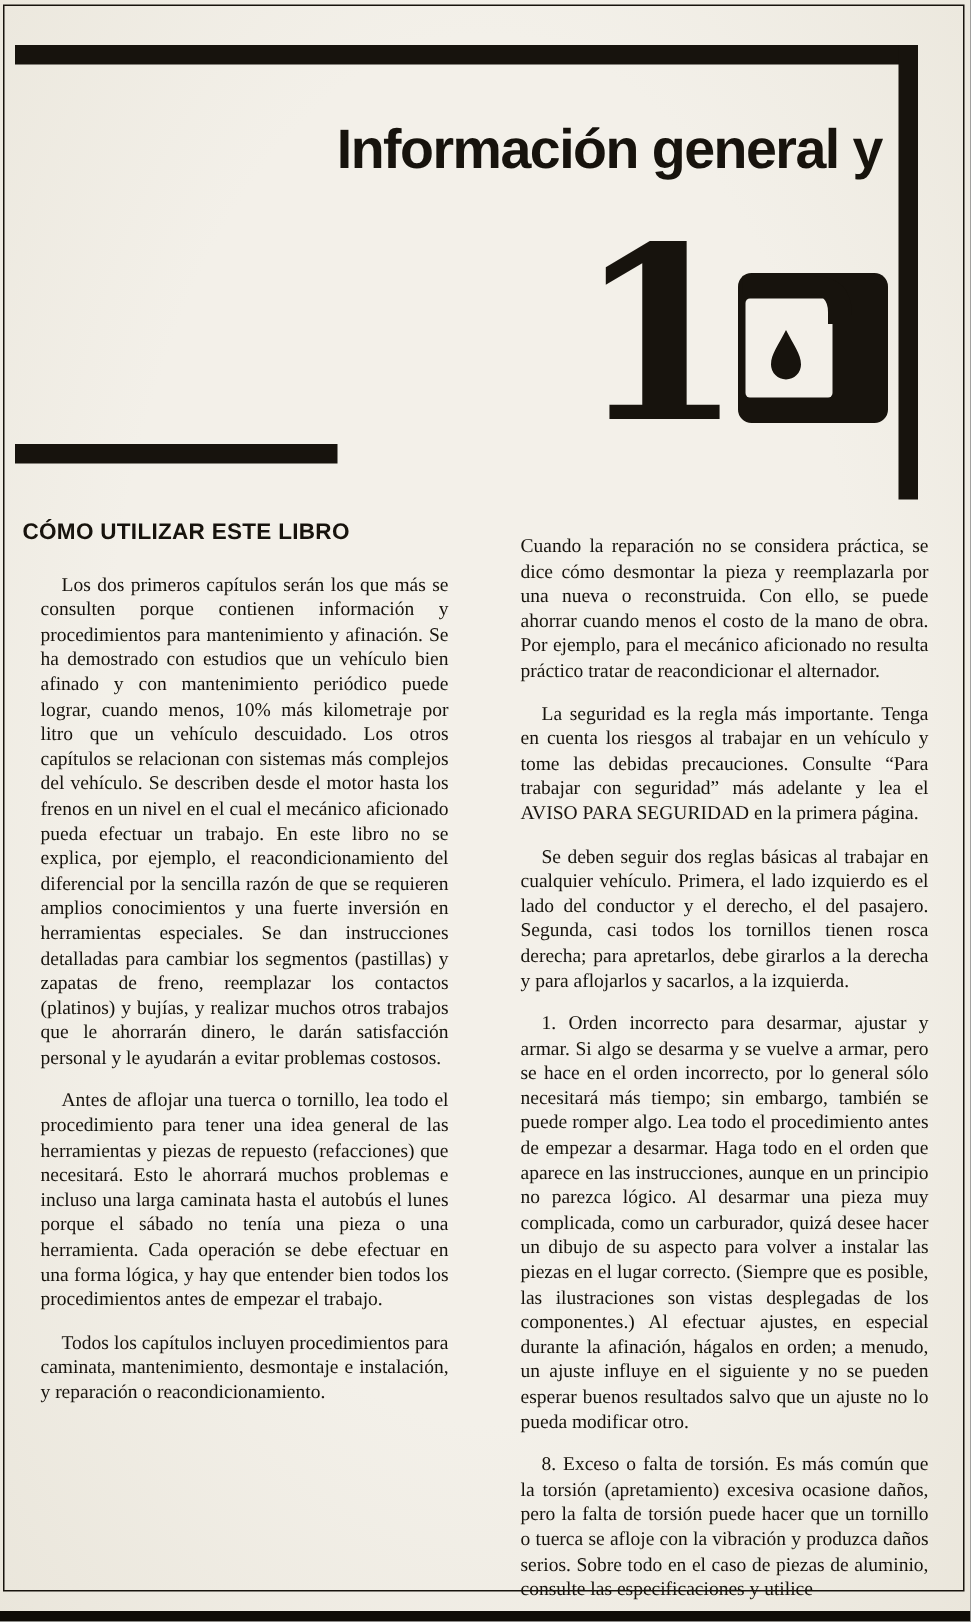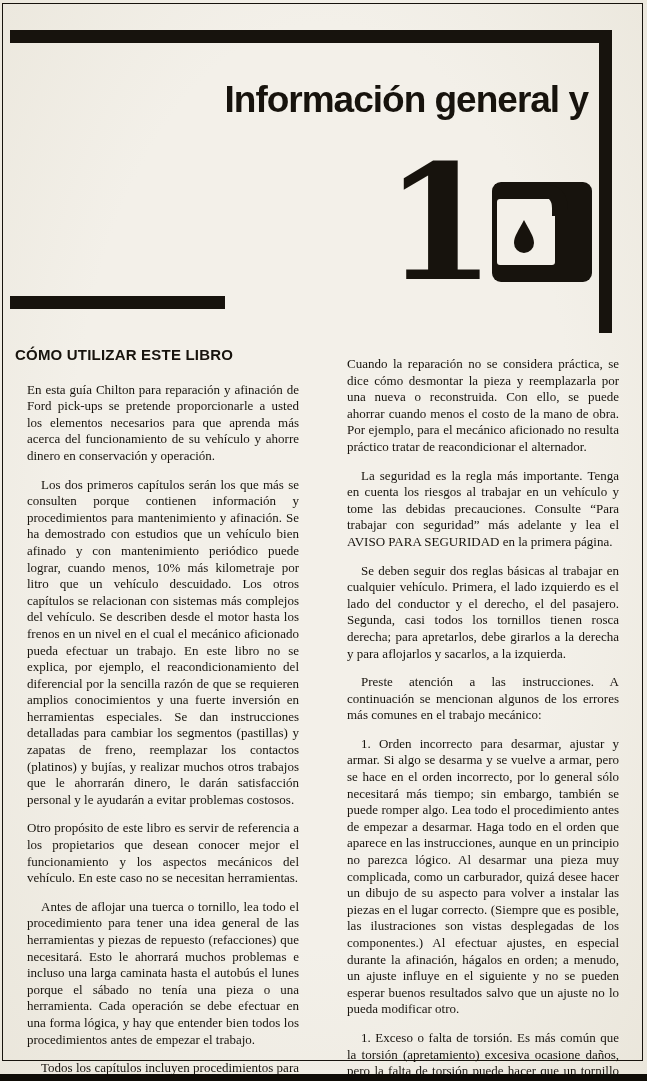--- a/index.html
+++ b/index.html
@@ -52,31 +52,28 @@
       <path d="M 97 2 L 50 2 Q 24 2 24 28 L 24 34 L 40 34 L 40 26 Q 40 14 52 14 L 97 14 Z" fill="#17130d" transform="translate(100,0) scale(-1,1)"></path>
       <path d="M 68 38 C 63 48 58 54 58 61 a 10 10 0 0 0 20 0 C 78 54 73 48 68 38 Z" fill="#17130d" transform="translate(100,0) scale(-1,1)"></path>
     </svg>
   </div>
 
   <div class="divider"></div>
 
   <div class="columns">
     <div class="col">
       <div class="heading">CÓMO UTILIZAR ESTE LIBRO</div>
-      <p>En esta guía Chilton para reparación y afinación de Ford pick-ups se pretende proporcionarle a usted los elementos necesarios para que aprenda más acerca del funcionamiento de su vehículo y ahorre dinero en conservación y operación.</p>
       <p class="ind">Los dos primeros capítulos serán los que más se consulten porque contienen información y procedimientos para mantenimiento y afinación. Se ha demostrado con estudios que un vehículo bien afinado y con mantenimiento periódico puede lograr, cuando menos, 10% más kilometraje por litro que un vehículo descuidado. Los otros capítulos se relacionan con sistemas más complejos del vehículo. Se describen desde el motor hasta los frenos en un nivel en el cual el mecánico aficionado pueda efectuar un trabajo. En este libro no se explica, por ejemplo, el reacondicionamiento del diferencial por la sencilla razón de que se requieren amplios conocimientos y una fuerte inversión en herramientas especiales. Se dan instrucciones detalladas para cambiar los segmentos (pastillas) y zapatas de freno, reemplazar los contactos (platinos) y bujías, y realizar muchos otros trabajos que le ahorrarán dinero, le darán satisfacción personal y le ayudarán a evitar problemas costosos.</p>
-      <p>Otro propósito de este libro es servir de referencia a los propietarios que desean conocer mejor el funcionamiento y los aspectos mecánicos del vehículo. En este caso no se necesitan herramientas.</p>
       <p class="ind">Antes de aflojar una tuerca o tornillo, lea todo el procedimiento para tener una idea general de las herramientas y piezas de repuesto (refacciones) que necesitará. Esto le ahorrará muchos problemas e incluso una larga caminata hasta el autobús el lunes porque el sábado no tenía una pieza o una herramienta. Cada operación se debe efectuar en una forma lógica, y hay que entender bien todos los procedimientos antes de empezar el trabajo.</p>
       <p class="ind">Todos los capítulos incluyen procedimientos para caminata, mantenimiento, desmontaje e instalación, y reparación o reacondicionamiento.</p>
     </div>
     <div class="col">
       <p>Cuando la reparación no se considera práctica, se dice cómo desmontar la pieza y reemplazarla por una nueva o reconstruida. Con ello, se puede ahorrar cuando menos el costo de la mano de obra. Por ejemplo, para el mecánico aficionado no resulta práctico tratar de reacondicionar el alternador.</p>
       <p class="ind">La seguridad es la regla más importante. Tenga en cuenta los riesgos al trabajar en un vehículo y tome las debidas precauciones. Consulte “Para trabajar con seguridad” más adelante y lea el AVISO PARA SEGURIDAD en la primera página.</p>
       <p class="ind">Se deben seguir dos reglas básicas al trabajar en cualquier vehículo. Primera, el lado izquierdo es el lado del conductor y el derecho, el del pasajero. Segunda, casi todos los tornillos tienen rosca derecha; para apretarlos, debe girarlos a la derecha y para aflojarlos y sacarlos, a la izquierda.</p>
-      <p class="ind">Preste atención a las instrucciones. A continuación se mencionan algunos de los errores más comunes en el trabajo mecánico:</p>
       <p class="ind">1. Orden incorrecto para desarmar, ajustar y armar. Si algo se desarma y se vuelve a armar, pero se hace en el orden incorrecto, por lo general sólo necesitará más tiempo; sin embargo, también se puede romper algo. Lea todo el procedimiento antes de empezar a desarmar. Haga todo en el orden que aparece en las instrucciones, aunque en un principio no parezca lógico. Al desarmar una pieza muy complicada, como un carburador, quizá desee hacer un dibujo de su aspecto para volver a instalar las piezas en el lugar correcto. (Siempre que es posible, las ilustraciones son vistas desplegadas de los componentes.) Al efectuar ajustes, en especial durante la afinación, hágalos en orden; a menudo, un ajuste influye en el siguiente y no se pueden esperar buenos resultados salvo que un ajuste no lo pueda modificar otro.</p>
-      <p class="ind">1. Exceso o falta de torsión. Es más común que la torsión (apretamiento) excesiva ocasione daños, pero la falta de torsión puede hacer que un tornillo o tuerca se afloje con la vibración y produzca daños serios. Sobre todo en el caso de piezas de aluminio, consulte las especificaciones y utilice</p>
+      <p class="ind">8. Exceso o falta de torsión. Es más común que la torsión (apretamiento) excesiva ocasione daños, pero la falta de torsión puede hacer que un tornillo o tuerca se afloje con la vibración y produzca daños serios. Sobre todo en el caso de piezas de aluminio, consulte las especificaciones y utilice</p>
     </div>
   </div>
 
   <div class="bottom-edge"></div>
 
 </div>
 
 </body></html>

